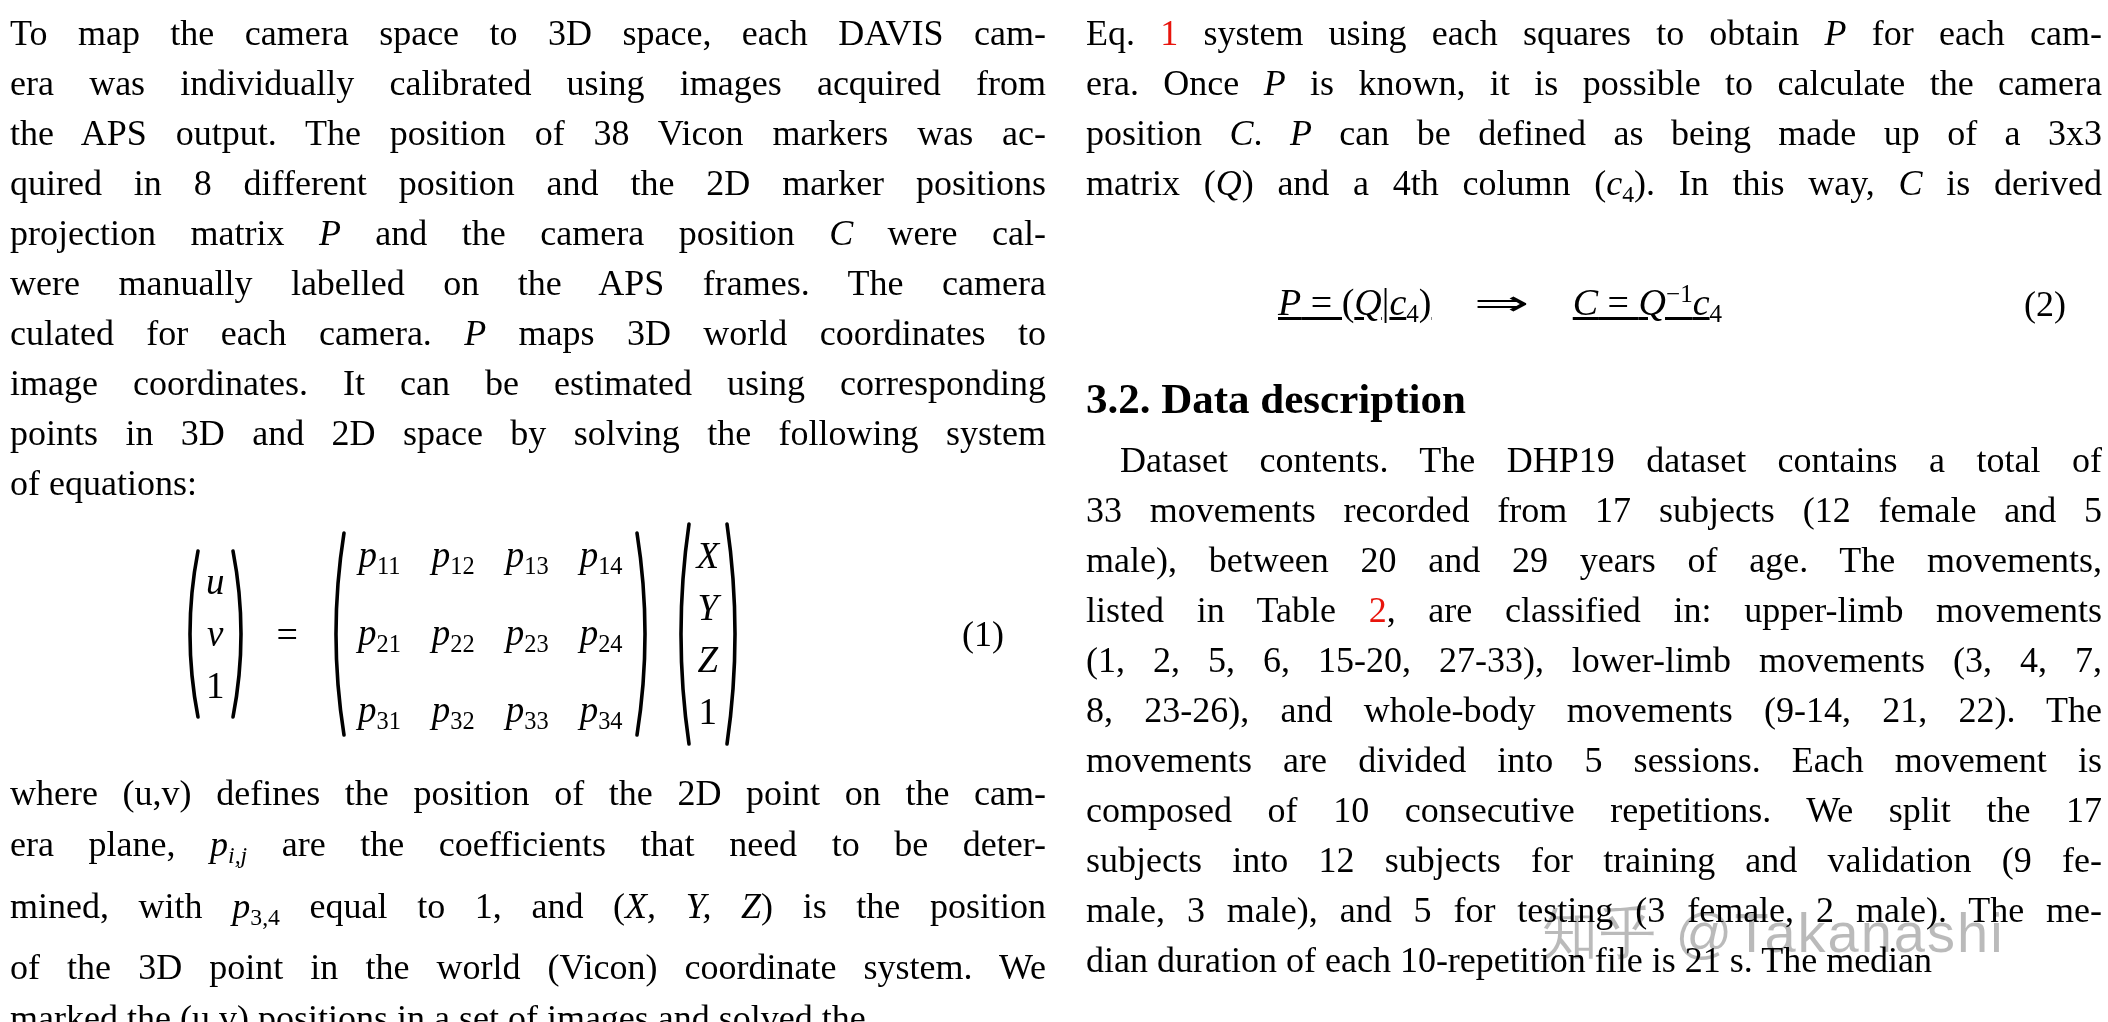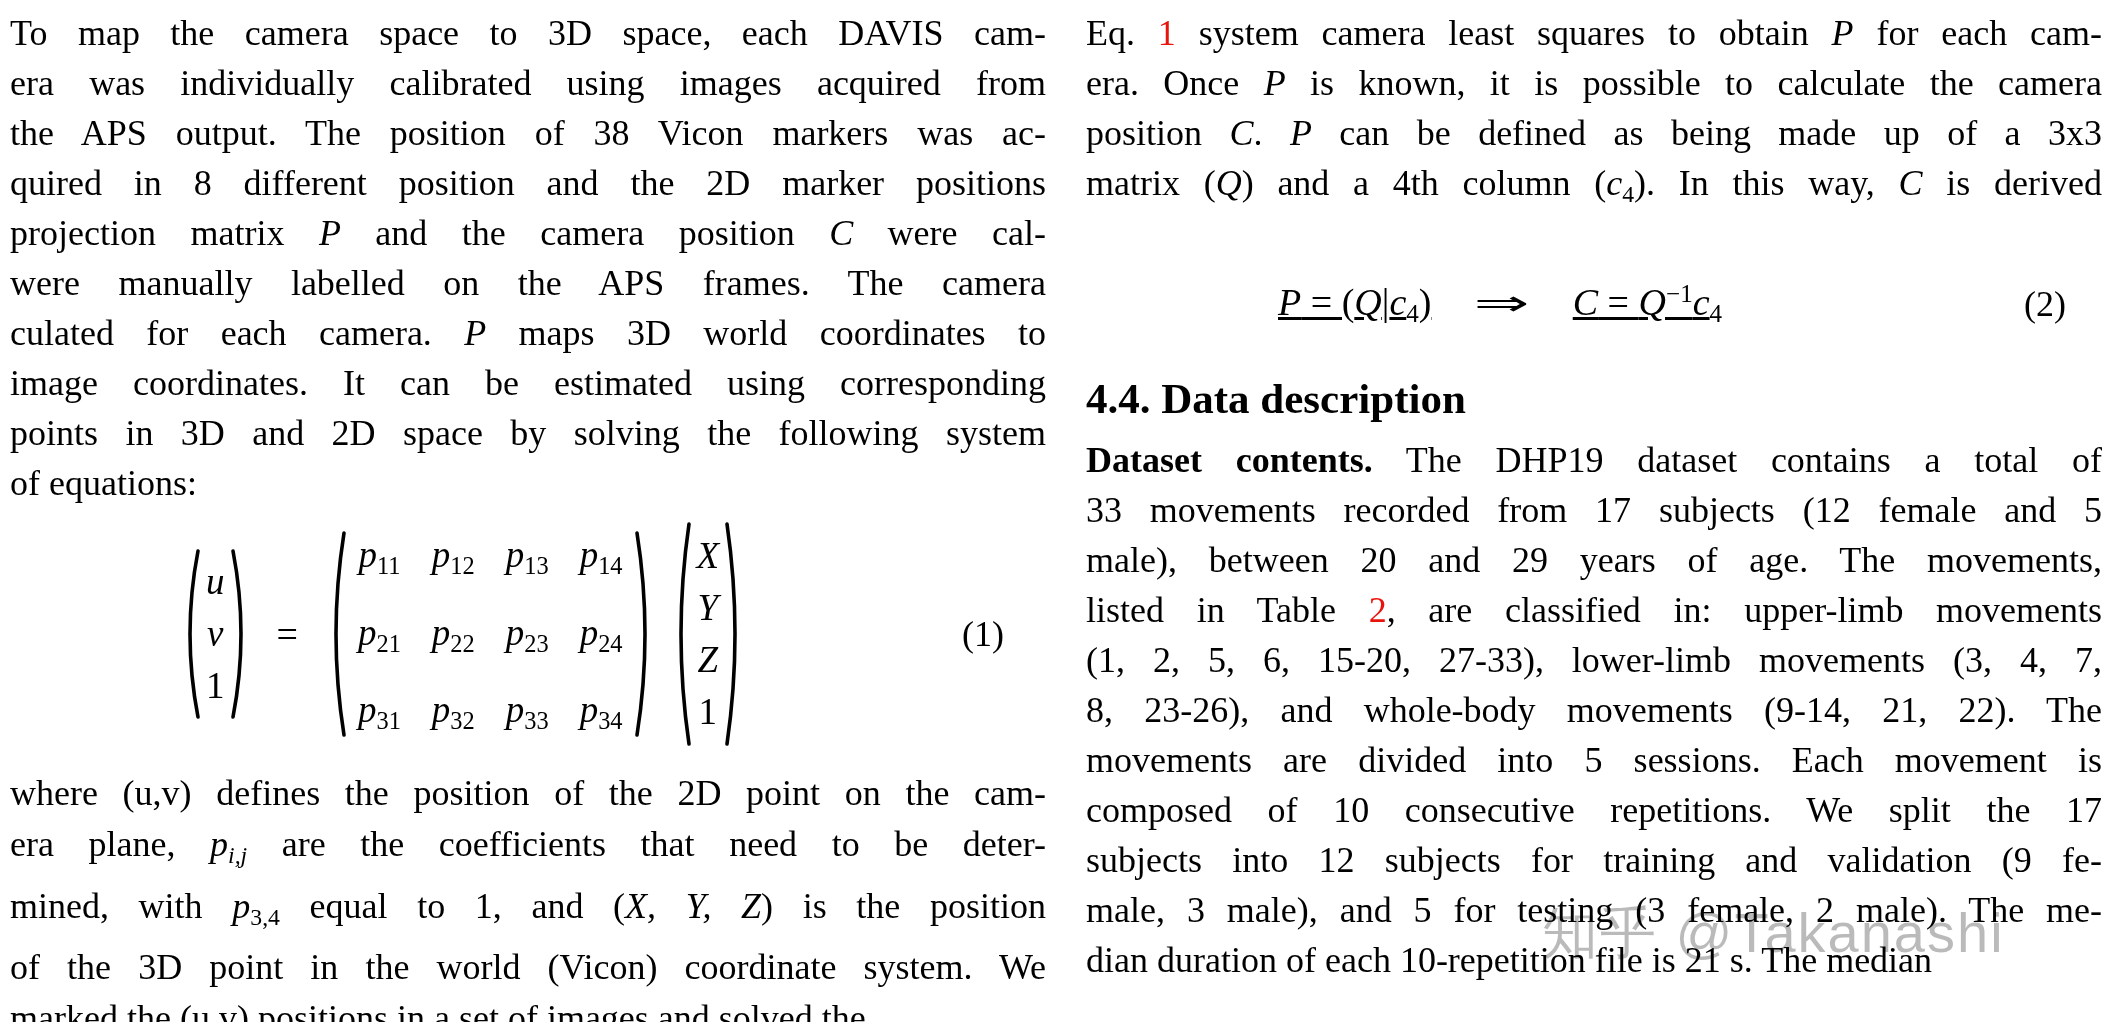--- a/index.html
+++ b/index.html
@@ -34,21 +34,21 @@
     font-size:36px;
     line-height:50px;
     text-align:justify;
     text-align-last:justify;
   }
   .para2-left .line { line-height:51px; }
   .line.last { text-align:justify; text-align-last:left; }
 
   .it   { font-style:italic; }
   .red  { color:#e8140c; }
-  .bold { font-weight:bold; }
+  .bold { font-weight:normal;margin-left:34px; }
   .sub  { font-size:0.66em; vertical-align:-0.28em; }
   .sup  { font-size:0.66em; vertical-align:0.5em; }
 
   
   .eq1 {
     position:relative;
     height:252px;
     display:flex;
     align-items:center;
     padding-left:168px;
@@ -187,32 +187,32 @@
       <div class="line"><span>where (u,v) defines the position of the 2D point on the cam-</span></div>
       <div class="line"><span>era plane, </span><span class="it">p</span><span class="sub it">i,j</span><span> are the coefficients that need to be deter-</span></div>
       <div class="line"><span>mined, with </span><span class="it">p</span><span class="sub">3,4</span><span> equal to 1, and (</span><span class="it">X, Y, Z</span><span>) is the position</span></div>
       <div class="line"><span>of the 3D point in the world (Vicon) coordinate system. We</span></div>
       <div class="line last"><span>marked the (u,v) positions in a set of images and solved the</span></div>
     </div>
 </div>
 
 <div class="col col-right">
   <div class="para para1-right">
-      <div class="line"><span>Eq. </span><span class="red">1</span><span> system camera least squares to obtain </span><span class="it">P</span><span> for each cam-</span></div>
+      <div class="line"><span>Eq. </span><span class="red">1</span><span> system using each squares to obtain </span><span class="it">P</span><span> for each cam-</span></div>
       <div class="line"><span>era. Once </span><span class="it">P</span><span> is known, it is possible to calculate the camera</span></div>
       <div class="line"><span>position </span><span class="it">C</span><span>. </span><span class="it">P</span><span> can be defined as being made up of a 3x3</span></div>
       <div class="line"><span>matrix (</span><span class="it">Q</span><span>) and a 4th column (</span><span class="it">c</span><span class="sub">4</span><span>). In this way, </span><span class="it">C</span><span> is derived</span></div>
     </div>
 
   <div class="eq2">
     <span class="eq2content"><span class="it">P</span><span> = (</span><span class="it">Q</span><span>|</span><span class="it">c</span><span class="sub">4</span><span>)</span><span class="arrow">⇒</span><span class="it">C</span><span> = </span><span class="it">Q</span><span class="sup">−1</span><span class="it">c</span><span class="sub">4</span></span>
     <span class="eqnum">(2)</span>
   </div>
 
-  <h2 class="heading">4.4. Data description</h2>
+  <h2 class="heading">3.2. Data description</h2>
 
   <div class="para para2-right">
       <div class="line"><span class="bold">Dataset contents.</span><span> The DHP19 dataset contains a total of</span></div>
       <div class="line"><span>33 movements recorded from 17 subjects (12 female and 5</span></div>
       <div class="line"><span>male), between 20 and 29 years of age. The movements,</span></div>
       <div class="line"><span>listed in Table </span><span class="red">2</span><span>, are classified in: upper-limb movements</span></div>
       <div class="line"><span>(1, 2, 5, 6, 15-20, 27-33), lower-limb movements (3, 4, 7,</span></div>
       <div class="line"><span>8, 23-26), and whole-body movements (9-14, 21, 22). The</span></div>
       <div class="line"><span>movements are divided into 5 sessions. Each movement is</span></div>
       <div class="line"><span>composed of 10 consecutive repetitions. We split the 17</span></div>

